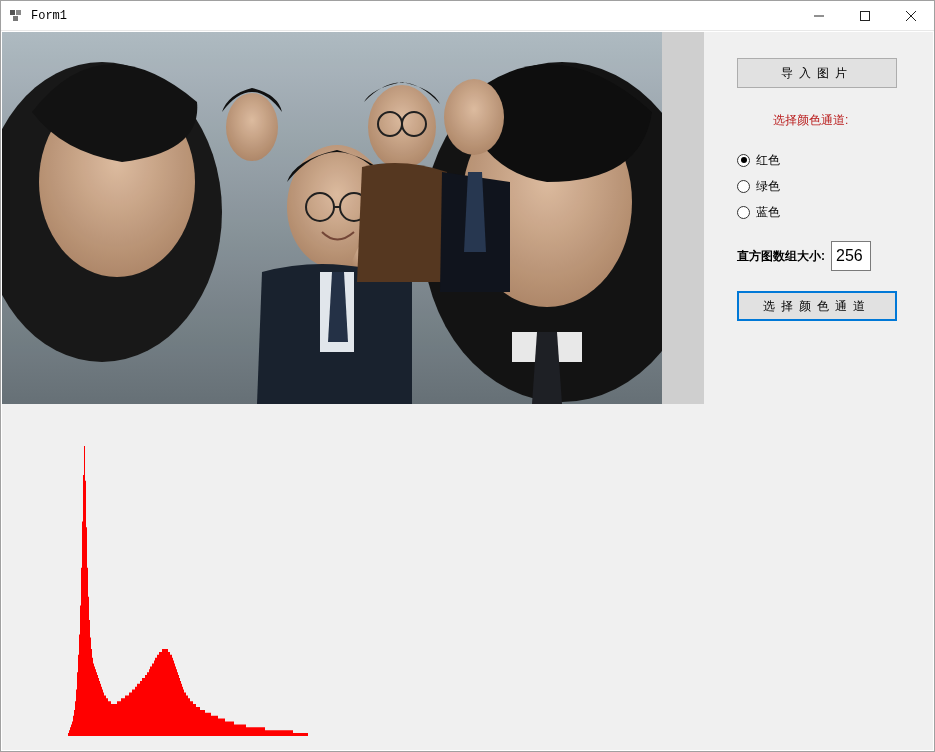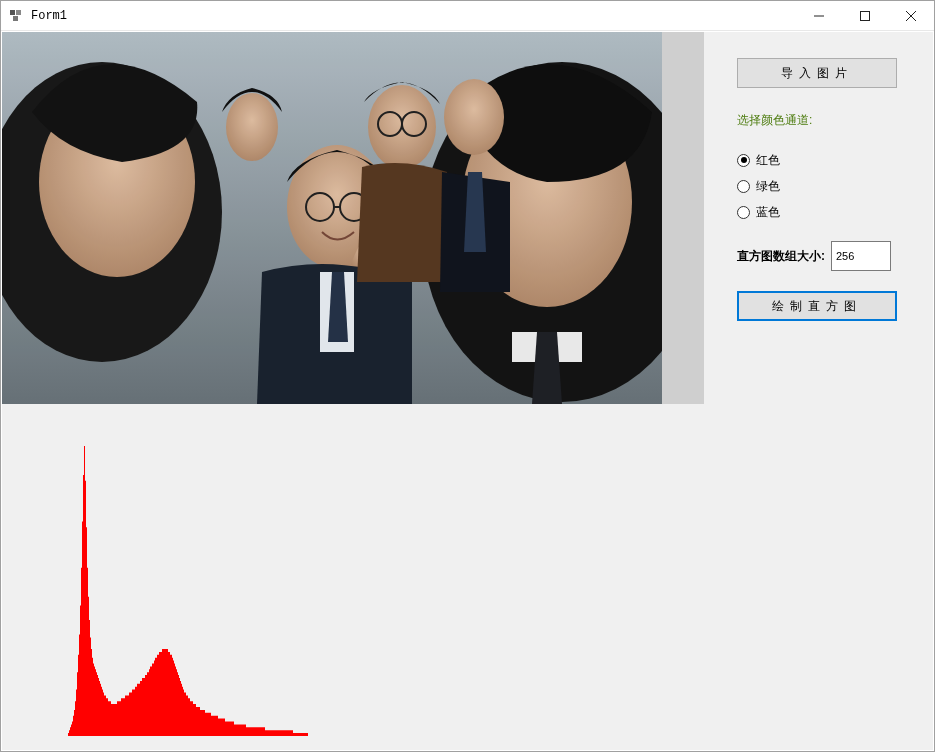--- a/index.html
+++ b/index.html
@@ -19,29 +19,29 @@
   .client { position:absolute; left:1px; right:1px; top:31px; bottom:1px; background:#f0f0f0; }
 
   
   .image-panel { position:absolute; left:0; top:0; width:702px; height:372px; background:#cfcfcf; overflow:hidden; }
   .image-panel svg { display:block; }
 
   
   .controls { position:absolute; right:16px; top:26px; width:180px; }
   .btn { display:block; width:160px; height:30px; background:#e1e1e1; border:1px solid #adadad; text-align:center; line-height:28px; cursor:default; letter-spacing:6px; color:#000; }
   .btn.focus { border:2px solid #0078d7; line-height:26px; }
-  .grouplabel { margin-top:24px; color:#4d7c0f; }
+  .grouplabel { margin-top:24px; color:#b91c1c;margin-left:36px; }
   .radios { margin-top:18px; }
   .radio { display:flex; align-items:center; height:26px; cursor:default; }
   .radio .circ { width:13px; height:13px; border:1px solid #333; border-radius:50%; margin-right:6px; position:relative; background:#fff; }
   .radio.checked .circ::after { content:""; position:absolute; left:2.5px; top:2.5px; width:6px; height:6px; background:#000; border-radius:50%; }
   .radio .lbl { color:#000; }
   .row { display:flex; align-items:center; margin-top:16px; }
   .row .lbl { color:#000; margin-right:6px;font-weight:bold; }
-  .row input[type=text] { width:60px; height:22px; border:1px solid #7a7a7a; padding:14px 4px; font-family:inherit; font-size:11px; }
+  .row input[type=text] { width:40px; height:22px; border:1px solid #7a7a7a; padding:14px 4px; font-family:inherit; font-size:16px; }
   .controls .spacer { height:20px; }
 
   
   .histogram { position:absolute; left:0; top:372px; right:0; bottom:0; background:#f0f0f0; }
   .hist-canvas { position:absolute; left:58px; bottom:14px; width:256px; height:290px; }
   .hist-canvas svg { display:block; }
 
 </style>
 </head>
 <body>
@@ -146,21 +146,21 @@
         <span class="lbl">蓝色</span>
       </div>
     </div>
 
     <div class="row">
       <span class="lbl">直方图数组大小:</span>
       <input type="text" value="256" style="">
     </div>
 
     <div class="spacer"></div>
-    <span class="btn focus">绘制直方图</span>
+    <span class="btn focus">选择颜色通道</span>
   </div>
 
   <div class="histogram">
     <div class="hist-canvas">
       <svg id="hist-svg" width="256" height="290" viewBox="0 0 256 290" preserveAspectRatio="none">
           <path d="M0 290 L0.00 290.00 L1.00 290.00 L1.00 290.00 L2.00 290.00 L2.00 290.00 L3.00 290.00 L3.00 290.00 L4.00 290.00 L4.00 290.00 L5.00 290.00 L5.00 290.00 L6.00 290.00 L6.00 290.00 L7.00 290.00 L7.00 290.00 L8.00 290.00 L8.00 287.10 L9.00 287.10 L9.00 284.20 L10.00 284.20 L10.00 281.30 L11.00 281.30 L11.00 278.40 L12.00 278.40 L12.00 275.50 L13.00 275.50 L13.00 269.70 L14.00 269.70 L14.00 263.90 L15.00 263.90 L15.00 255.20 L16.00 255.20 L16.00 243.60 L17.00 243.60 L17.00 226.20 L18.00 226.20 L18.00 208.80 L19.00 208.80 L19.00 188.50 L20.00 188.50 L20.00 159.50 L21.00 159.50 L21.00 121.80 L22.00 121.80 L22.00 75.40 L23.00 75.40 L23.00 29.00 L24.00 29.00 L24.00 0.00 L25.00 0.00 L25.00 34.80 L26.00 34.80 L26.00 81.20 L27.00 81.20 L27.00 121.80 L28.00 121.80 L28.00 150.80 L29.00 150.80 L29.00 174.00 L30.00 174.00 L30.00 191.40 L31.00 191.40 L31.00 203.00 L32.00 203.00 L32.00 211.70 L33.00 211.70 L33.00 217.50 L34.00 217.50 L34.00 220.40 L35.00 220.40 L35.00 223.30 L36.00 223.30 L36.00 226.20 L37.00 226.20 L37.00 229.10 L38.00 229.10 L38.00 232.00 L39.00 232.00 L39.00 234.90 L40.00 234.90 L40.00 237.80 L41.00 237.80 L41.00 240.70 L42.00 240.70 L42.00 243.60 L43.00 243.60 L43.00 246.50 L44.00 246.50 L44.00 249.40 L45.00 249.40 L45.00 249.40 L46.00 249.40 L46.00 252.30 L47.00 252.30 L47.00 252.30 L48.00 252.30 L48.00 255.20 L49.00 255.20 L49.00 255.20 L50.00 255.20 L50.00 255.20 L51.00 255.20 L51.00 258.10 L52.00 258.10 L52.00 258.10 L53.00 258.10 L53.00 258.10 L54.00 258.10 L54.00 258.10 L55.00 258.10 L55.00 258.10 L56.00 258.10 L56.00 258.10 L57.00 258.10 L57.00 255.20 L58.00 255.20 L58.00 255.20 L59.00 255.20 L59.00 255.20 L60.00 255.20 L60.00 255.20 L61.00 255.20 L61.00 252.30 L62.00 252.30 L62.00 252.30 L63.00 252.30 L63.00 252.30 L64.00 252.30 L64.00 252.30 L65.00 252.30 L65.00 249.40 L66.00 249.40 L66.00 249.40 L67.00 249.40 L67.00 249.40 L68.00 249.40 L68.00 249.40 L69.00 249.40 L69.00 246.50 L70.00 246.50 L70.00 246.50 L71.00 246.50 L71.00 246.50 L72.00 246.50 L72.00 243.60 L73.00 243.60 L73.00 243.60 L74.00 243.60 L74.00 243.60 L75.00 243.60 L75.00 240.70 L76.00 240.70 L76.00 240.70 L77.00 240.70 L77.00 237.80 L78.00 237.80 L78.00 237.80 L79.00 237.80 L79.00 237.80 L80.00 237.80 L80.00 234.90 L81.00 234.90 L81.00 234.90 L82.00 234.90 L82.00 232.00 L83.00 232.00 L83.00 232.00 L84.00 232.00 L84.00 232.00 L85.00 232.00 L85.00 229.10 L86.00 229.10 L86.00 229.10 L87.00 229.10 L87.00 226.20 L88.00 226.20 L88.00 226.20 L89.00 226.20 L89.00 223.30 L90.00 223.30 L90.00 220.40 L91.00 220.40 L91.00 220.40 L92.00 220.40 L92.00 217.50 L93.00 217.50 L93.00 217.50 L94.00 217.50 L94.00 214.60 L95.00 214.60 L95.00 211.70 L96.00 211.70 L96.00 211.70 L97.00 211.70 L97.00 208.80 L98.00 208.80 L98.00 208.80 L99.00 208.80 L99.00 205.90 L100.00 205.90 L100.00 205.90 L101.00 205.90 L101.00 205.90 L102.00 205.90 L102.00 203.00 L103.00 203.00 L103.00 203.00 L104.00 203.00 L104.00 203.00 L105.00 203.00 L105.00 203.00 L106.00 203.00 L106.00 203.00 L107.00 203.00 L107.00 203.00 L108.00 203.00 L108.00 205.90 L109.00 205.90 L109.00 205.90 L110.00 205.90 L110.00 208.80 L111.00 208.80 L111.00 208.80 L112.00 208.80 L112.00 211.70 L113.00 211.70 L113.00 214.60 L114.00 214.60 L114.00 217.50 L115.00 217.50 L115.00 220.40 L116.00 220.40 L116.00 223.30 L117.00 223.30 L117.00 226.20 L118.00 226.20 L118.00 229.10 L119.00 229.10 L119.00 232.00 L120.00 232.00 L120.00 234.90 L121.00 234.90 L121.00 237.80 L122.00 237.80 L122.00 240.70 L123.00 240.70 L123.00 243.60 L124.00 243.60 L124.00 246.50 L125.00 246.50 L125.00 246.50 L126.00 246.50 L126.00 249.40 L127.00 249.40 L127.00 249.40 L128.00 249.40 L128.00 252.30 L129.00 252.30 L129.00 252.30 L130.00 252.30 L130.00 255.20 L131.00 255.20 L131.00 255.20 L132.00 255.20 L132.00 255.20 L133.00 255.20 L133.00 258.10 L134.00 258.10 L134.00 258.10 L135.00 258.10 L135.00 258.10 L136.00 258.10 L136.00 261.00 L137.00 261.00 L137.00 261.00 L138.00 261.00 L138.00 261.00 L139.00 261.00 L139.00 261.00 L140.00 261.00 L140.00 263.90 L141.00 263.90 L141.00 263.90 L142.00 263.90 L142.00 263.90 L143.00 263.90 L143.00 263.90 L144.00 263.90 L144.00 263.90 L145.00 263.90 L145.00 266.80 L146.00 266.80 L146.00 266.80 L147.00 266.80 L147.00 266.80 L148.00 266.80 L148.00 266.80 L149.00 266.80 L149.00 266.80 L150.00 266.80 L150.00 266.80 L151.00 266.80 L151.00 269.70 L152.00 269.70 L152.00 269.70 L153.00 269.70 L153.00 269.70 L154.00 269.70 L154.00 269.70 L155.00 269.70 L155.00 269.70 L156.00 269.70 L156.00 269.70 L157.00 269.70 L157.00 269.70 L158.00 269.70 L158.00 272.60 L159.00 272.60 L159.00 272.60 L160.00 272.60 L160.00 272.60 L161.00 272.60 L161.00 272.60 L162.00 272.60 L162.00 272.60 L163.00 272.60 L163.00 272.60 L164.00 272.60 L164.00 272.60 L165.00 272.60 L165.00 275.50 L166.00 275.50 L166.00 275.50 L167.00 275.50 L167.00 275.50 L168.00 275.50 L168.00 275.50 L169.00 275.50 L169.00 275.50 L170.00 275.50 L170.00 275.50 L171.00 275.50 L171.00 275.50 L172.00 275.50 L172.00 275.50 L173.00 275.50 L173.00 275.50 L174.00 275.50 L174.00 278.40 L175.00 278.40 L175.00 278.40 L176.00 278.40 L176.00 278.40 L177.00 278.40 L177.00 278.40 L178.00 278.40 L178.00 278.40 L179.00 278.40 L179.00 278.40 L180.00 278.40 L180.00 278.40 L181.00 278.40 L181.00 278.40 L182.00 278.40 L182.00 278.40 L183.00 278.40 L183.00 278.40 L184.00 278.40 L184.00 278.40 L185.00 278.40 L185.00 278.40 L186.00 278.40 L186.00 281.30 L187.00 281.30 L187.00 281.30 L188.00 281.30 L188.00 281.30 L189.00 281.30 L189.00 281.30 L190.00 281.30 L190.00 281.30 L191.00 281.30 L191.00 281.30 L192.00 281.30 L192.00 281.30 L193.00 281.30 L193.00 281.30 L194.00 281.30 L194.00 281.30 L195.00 281.30 L195.00 281.30 L196.00 281.30 L196.00 281.30 L197.00 281.30 L197.00 281.30 L198.00 281.30 L198.00 281.30 L199.00 281.30 L199.00 281.30 L200.00 281.30 L200.00 281.30 L201.00 281.30 L201.00 281.30 L202.00 281.30 L202.00 281.30 L203.00 281.30 L203.00 281.30 L204.00 281.30 L204.00 281.30 L205.00 281.30 L205.00 284.20 L206.00 284.20 L206.00 284.20 L207.00 284.20 L207.00 284.20 L208.00 284.20 L208.00 284.20 L209.00 284.20 L209.00 284.20 L210.00 284.20 L210.00 284.20 L211.00 284.20 L211.00 284.20 L212.00 284.20 L212.00 284.20 L213.00 284.20 L213.00 284.20 L214.00 284.20 L214.00 284.20 L215.00 284.20 L215.00 284.20 L216.00 284.20 L216.00 284.20 L217.00 284.20 L217.00 284.20 L218.00 284.20 L218.00 284.20 L219.00 284.20 L219.00 284.20 L220.00 284.20 L220.00 284.20 L221.00 284.20 L221.00 284.20 L222.00 284.20 L222.00 284.20 L223.00 284.20 L223.00 284.20 L224.00 284.20 L224.00 284.20 L225.00 284.20 L225.00 284.20 L226.00 284.20 L226.00 284.20 L227.00 284.20 L227.00 284.20 L228.00 284.20 L228.00 284.20 L229.00 284.20 L229.00 284.20 L230.00 284.20 L230.00 284.20 L231.00 284.20 L231.00 284.20 L232.00 284.20 L232.00 284.20 L233.00 284.20 L233.00 287.10 L234.00 287.10 L234.00 287.10 L235.00 287.10 L235.00 287.10 L236.00 287.10 L236.00 287.10 L237.00 287.10 L237.00 287.10 L238.00 287.10 L238.00 287.10 L239.00 287.10 L239.00 287.10 L240.00 287.10 L240.00 287.10 L241.00 287.10 L241.00 287.10 L242.00 287.10 L242.00 287.10 L243.00 287.10 L243.00 287.10 L244.00 287.10 L244.00 287.10 L245.00 287.10 L245.00 287.10 L246.00 287.10 L246.00 287.10 L247.00 287.10 L247.00 287.10 L248.00 287.10 L248.00 290.00 L249.00 290.00 L249.00 290.00 L250.00 290.00 L250.00 290.00 L251.00 290.00 L251.00 290.00 L252.00 290.00 L252.00 290.00 L253.00 290.00 L253.00 290.00 L254.00 290.00 L254.00 290.00 L255.00 290.00 L255.00 290.00 L256.00 290.00 L256 290 Z" fill="#ff0000" stroke="none"></path>
         </svg>
     </div>
   </div>
 

